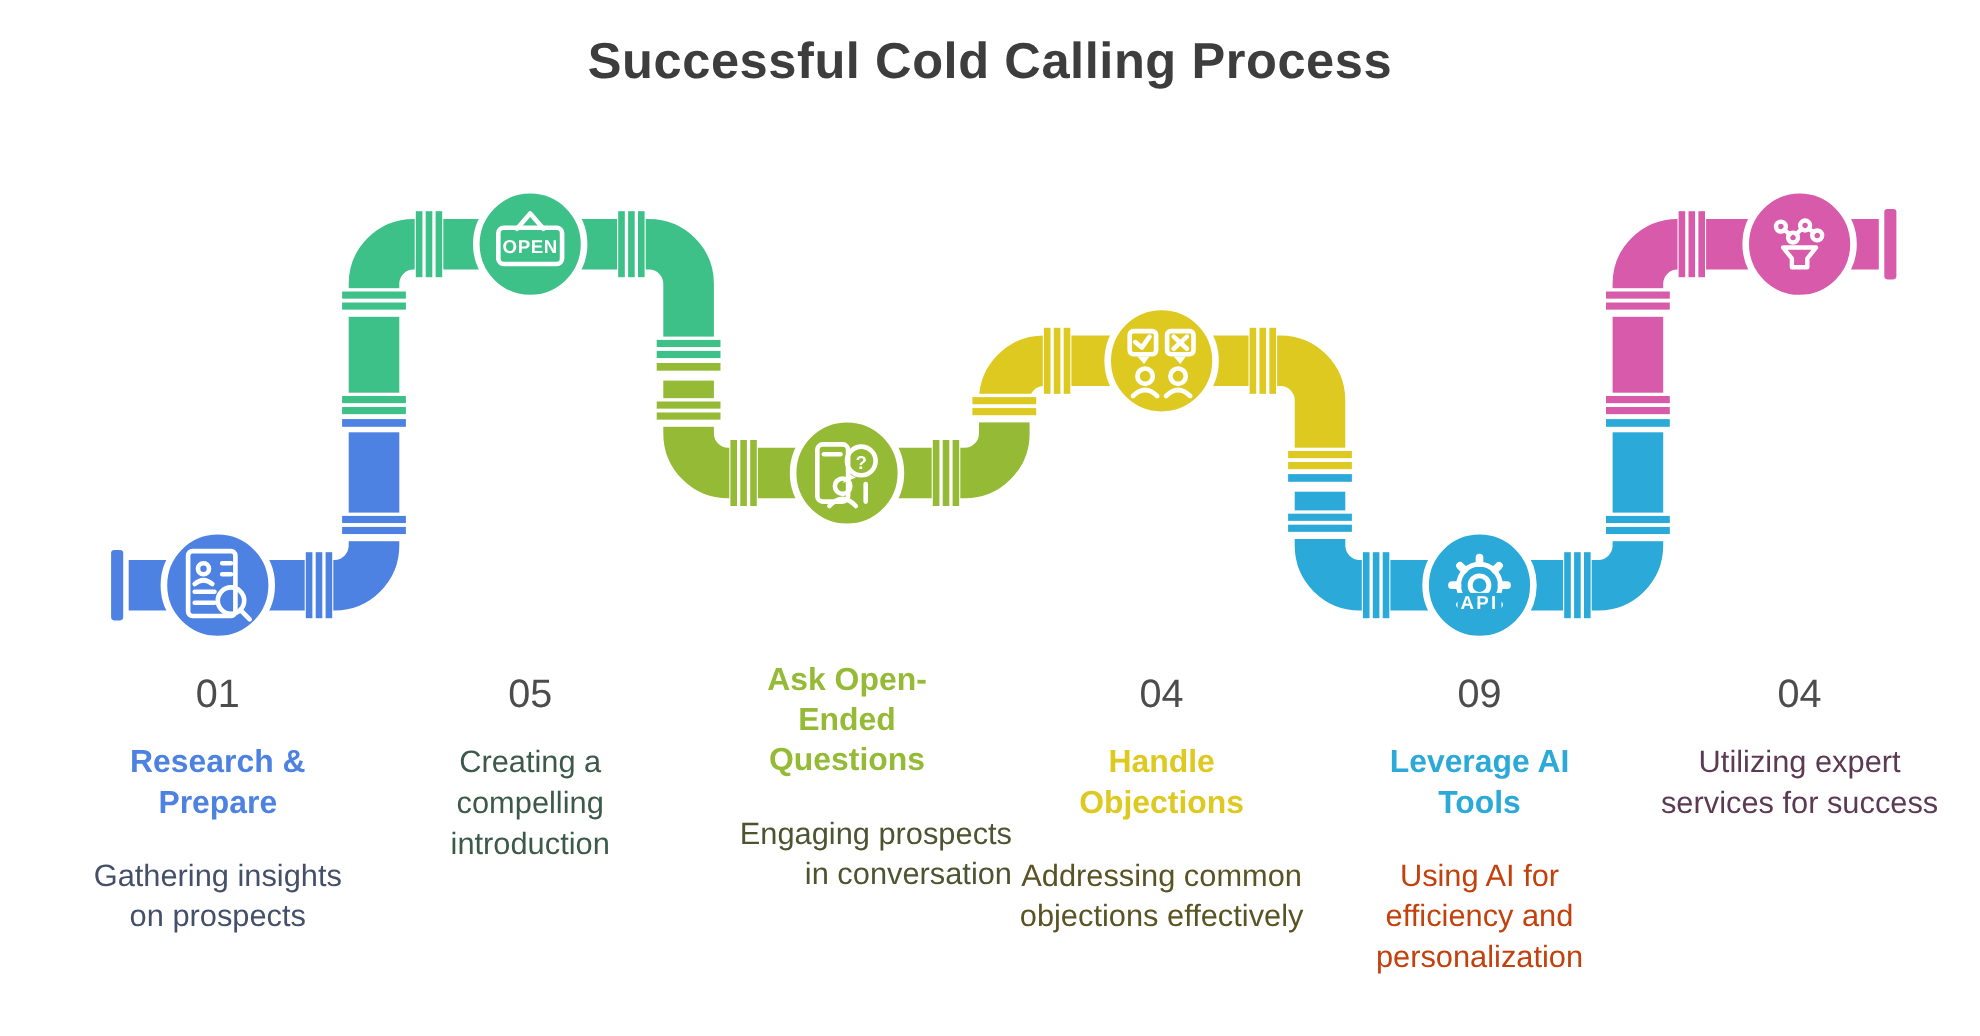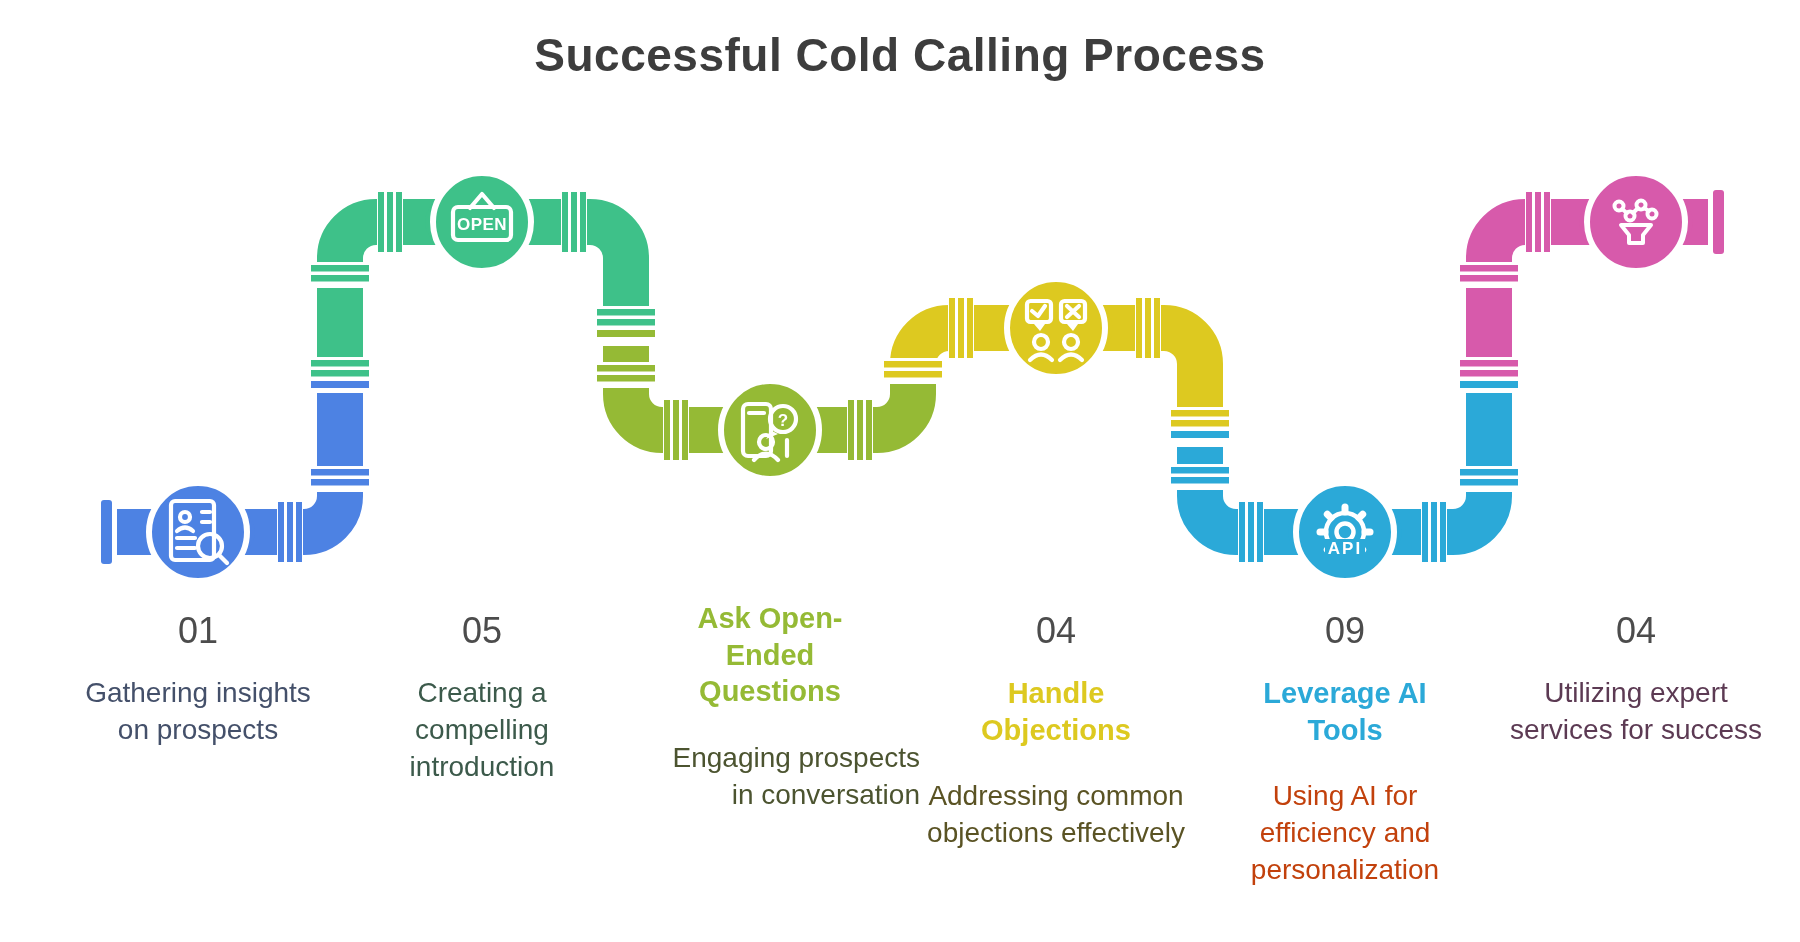--- a/index.html
+++ b/index.html
@@ -219,20 +219,22 @@
       <circle cx="-17" cy="-16" r="4.5"></circle>
       <circle cx="-6" cy="-6" r="4.5"></circle>
       <circle cx="5" cy="-17" r="4.5"></circle>
       <circle cx="16" cy="-8" r="4.5"></circle>
       <path d="M -15 3 H 15 L 7 13 V 21 H -7 V 13 Z"></path>
     </g>
   </svg>
 
   <div class="col" style="left:48px">
     <div class="num" style="color: rgb(76, 76, 76);">01</div>
+    <div class="stitle" style="color: rgb(77, 130, 227);">Research &amp;
+Prepare</div>
     <div class="sdesc" style="color: rgb(68, 80, 106);">Gathering insights
 on prospects</div>
   </div>
   <div class="col" style="left:332px">
     <div class="num" style="color: rgb(76, 76, 76);">05</div>
     <div class="sdesc" style="color: rgb(60, 90, 75);">Creating a
 compelling
 introduction</div>
   </div>
   <div class="col" style="left:620px">

